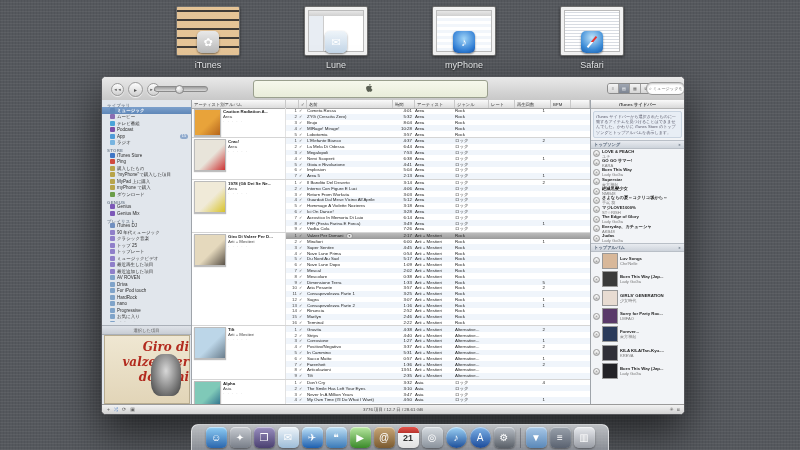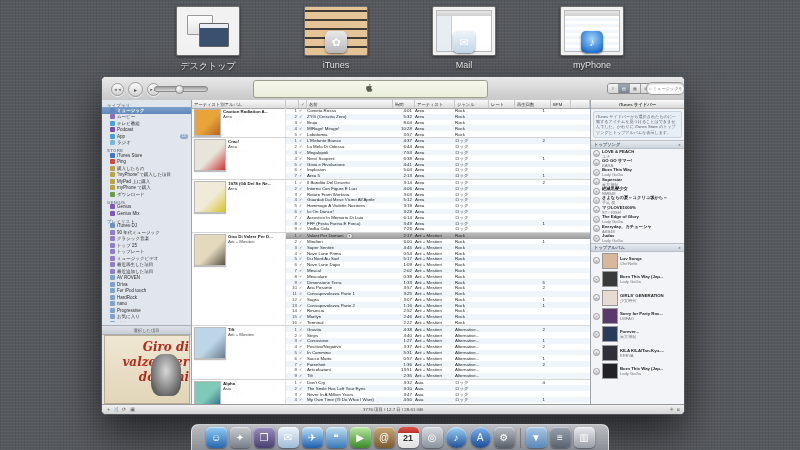--- a/index.html
+++ b/index.html
@@ -133,45 +133,45 @@
   .dsep{width:1px;height:20px;background:rgba(60,60,70,.4);margin:0 2px 2px;}
   .cal-num{font-size:9px;font-weight:bold;color:#333;}
   .cal-top{position:absolute;top:0;left:0;right:0;height:6px;background:linear-gradient(#e4554d,#b8322c);border-radius:4px 4px 0 0;}
   .relative{position:relative;overflow:hidden;}
 </style>
 </head>
 <body>
 
 <div class="expose-row">
   <div class="space">
-    <div class="thumb t-desktop">
-        <div class="w1"></div>
-        <div class="w2"></div>
-      </div>
-    <div class="label">デスクトップ</div>
-  </div>
-  <div class="space">
     <div class="thumb t-iphoto">
         <div class="mini-icon i-iphoto">✿</div>
       </div>
     <div class="label">iTunes</div>
   </div>
   <div class="space">
     <div class="thumb t-mail">
         <div class="win"></div>
         <div class="mini-icon i-mail">✉</div>
       </div>
-    <div class="label">Mail</div>
+    <div class="label">Lune</div>
   </div>
   <div class="space">
     <div class="thumb t-itunes">
         <div class="win"></div>
         <div class="mini-icon i-itunes">♪</div>
       </div>
     <div class="label">myPhone</div>
+  </div>
+  <div class="space">
+    <div class="thumb t-safari">
+        <div class="win"></div>
+        <div class="mini-icon i-safari"></div>
+      </div>
+    <div class="label">Safari</div>
   </div>
 </div>
 
 <div class="itunes">
   <div class="toolbar">
     <div class="transport">
       <div class="tbtn">◄◄</div>
       <div class="tbtn play">►</div>
       <div class="tbtn">►►</div>
     </div>

